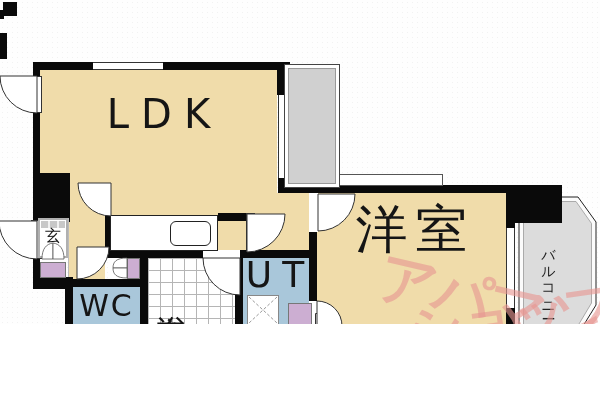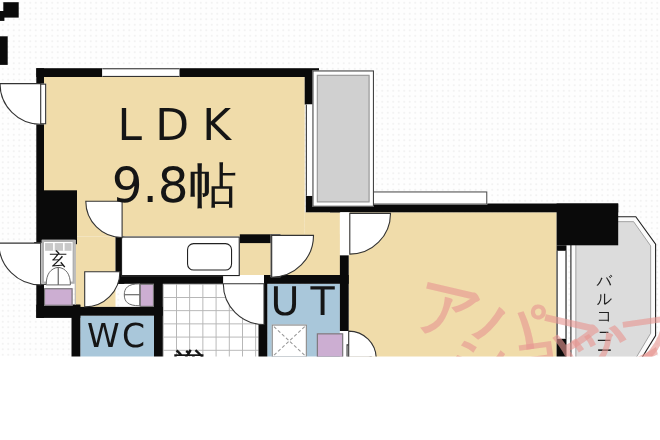--- a/index.html
+++ b/index.html
@@ -110,21 +110,21 @@
     <path d="M64,259 C64,249 60,244 53,243 L53,259 Z" fill="#fff" stroke="#555" stroke-width="0.8"></path>
     <path d="M127,258 C116,258 113,262 113,268 L127,268 Z" fill="#fff" stroke="#555" stroke-width="0.8"></path>
     <path d="M127,278 C116,278 113,274 113,268 L127,268 Z" fill="#fff" stroke="#555" stroke-width="0.8"></path>
     <line x1="249" y1="297" x2="277" y2="323" stroke="#999" stroke-width="1" stroke-dasharray="3,2"></line>
     <line x1="277" y1="297" x2="249" y2="323" stroke="#999" stroke-width="1" stroke-dasharray="3,2"></line>
     <line x1="49" y1="221" x2="49" y2="228" stroke="#fff" stroke-width="1.5"></line>
     <line x1="58" y1="221" x2="58" y2="228" stroke="#fff" stroke-width="1.5"></line>
   </svg>
 
   <div class="lbl" style="left:40px;top:90px;width:237px;height:48px;font-size:40px;letter-spacing:12px;padding-left:12px;box-sizing:border-box;">LDK</div>
-  <div class="lbl" style="left:40px;top:144px;width:237px;height:52px;font-size:44px;">9.8帖</div>
+  <div class="lbl" style="left:317px;top:200px;width:189px;height:58px;font-size:52px;letter-spacing:8px;padding-left:8px;box-sizing:border-box;">洋室</div>
   <div class="lbl vtext" style="left:152px;top:259px;width:38px;height:66px;font-size:30px;">浴室</div>
   <div class="lbl" style="left:73px;top:287px;width:67px;height:38px;font-size:30px;letter-spacing:2px;">WC</div>
   <div class="lbl" style="left:243px;top:258px;width:66px;height:34px;font-size:36px;letter-spacing:10px;padding-left:8px;box-sizing:border-box;">UT</div>
   <div class="lbl" style="left:40px;top:227px;width:26px;height:18px;font-size:16px;">玄</div>
   <div class="lbl vtext" style="left:538px;top:226px;width:22px;height:100px;font-size:14px;letter-spacing:2px;color:#222;">バルコニー</div>
 
   <div class="wm" style="left:388px;top:238px;font-size:58px;transform:rotate(13deg);">アパマン</div>
   <div class="wm" style="left:404px;top:296px;font-size:54px;transform:rotate(-8deg);">ショップ</div>
 
 </div>

